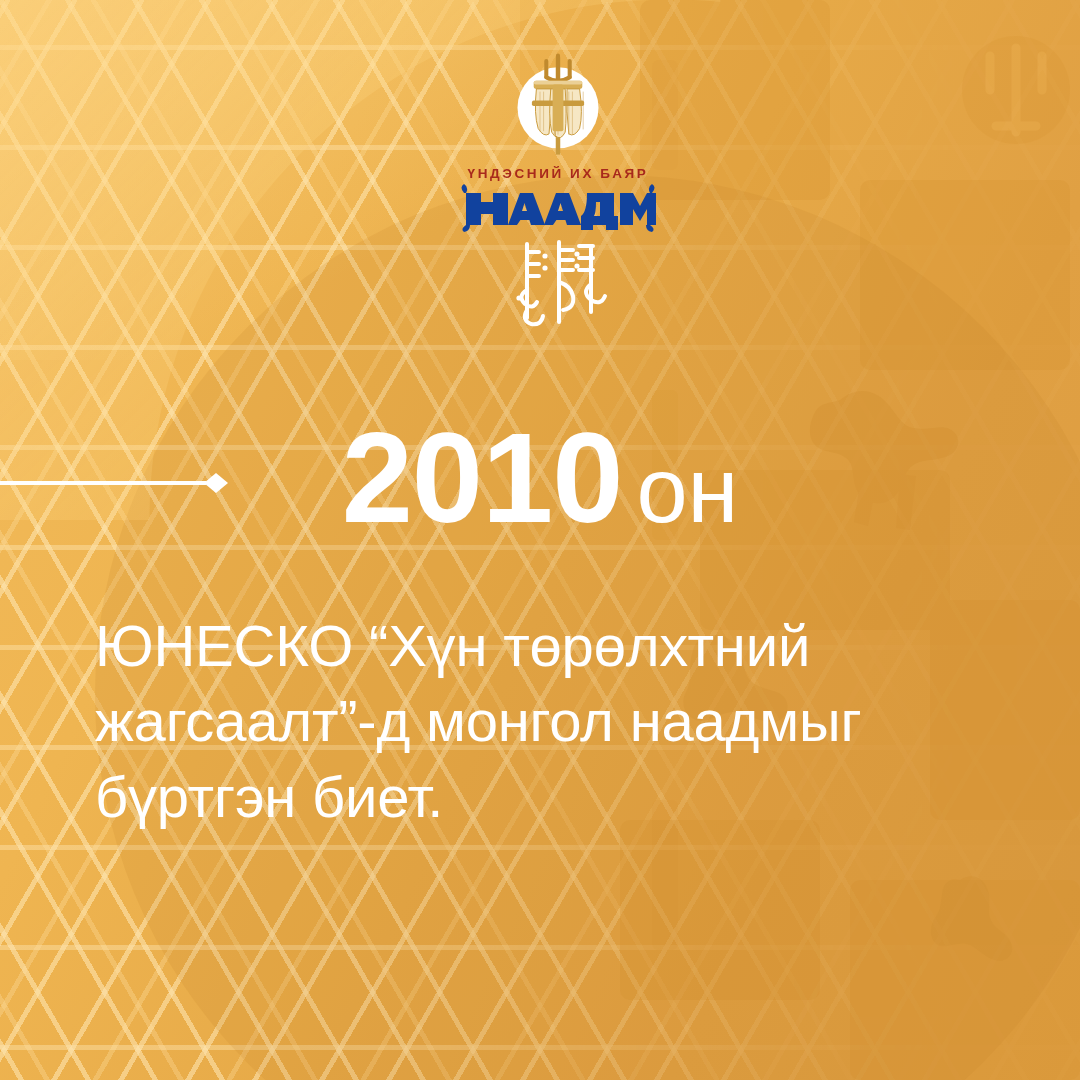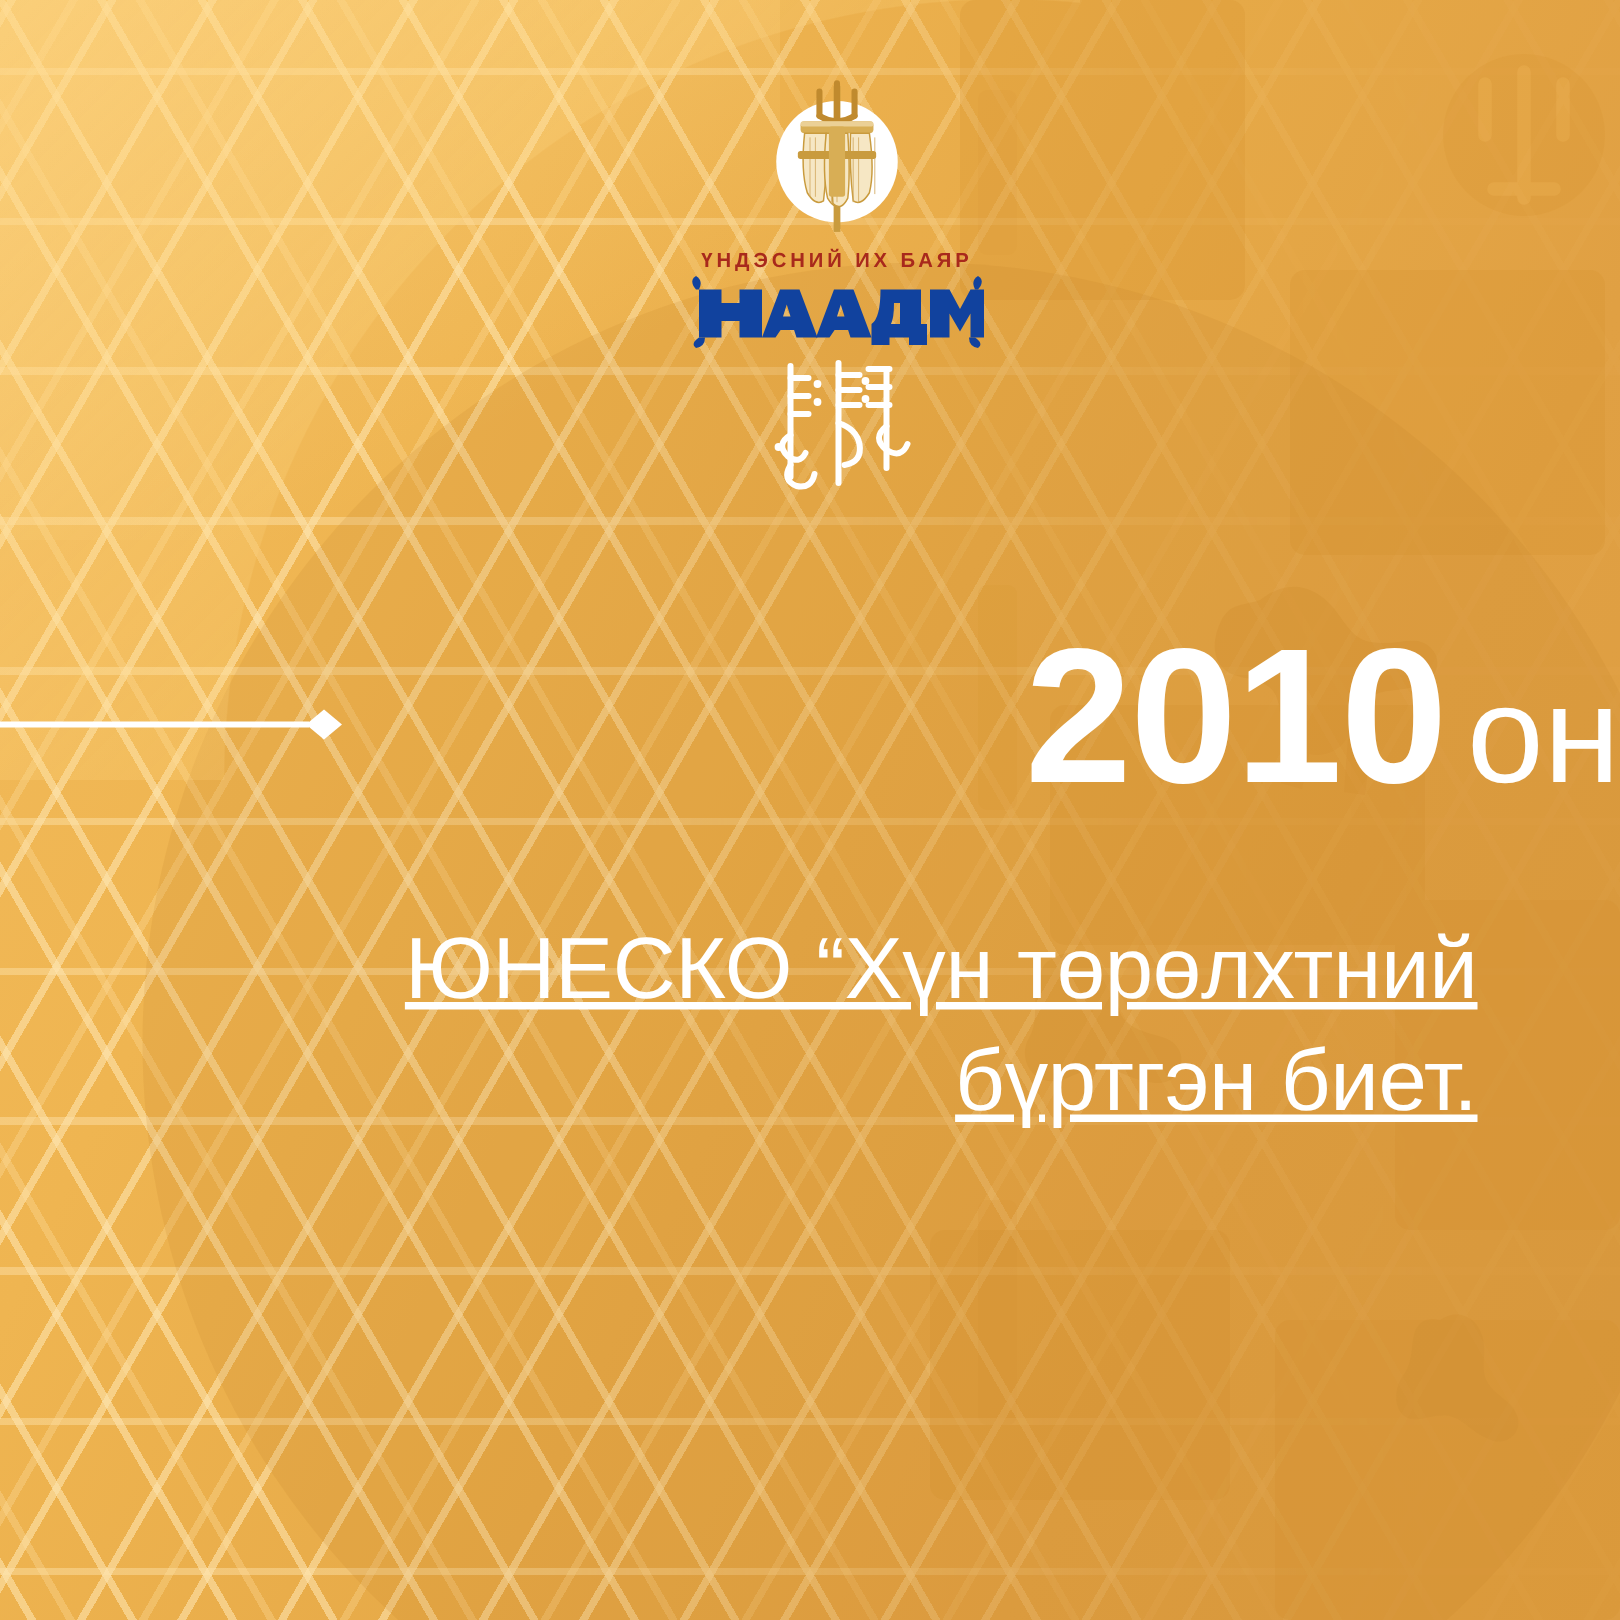--- a/index.html
+++ b/index.html
@@ -106,43 +106,42 @@
   .mongol-script{display:block;margin-top:6px;}
 
   
   .arrow-rule{
     position:absolute;left:0;top:466px;width:235px;height:34px;
   }
 
   
   .year-row{
     position:absolute;left:0;right:0;top:414px;
-    text-align:right;
+    text-align:center;
     color:#FFFFFF;
     line-height:1;
     white-space:nowrap;
   }
   .year-num{
     font-size:128px;font-weight:700;letter-spacing:-1px;
     font-family:"Liberation Sans",sans-serif;
   }
   .year-word{
     font-size:92px;font-weight:400;margin-left:14px;
     font-family:"Liberation Sans",sans-serif;
   }
 
   
   .body-text{
     position:absolute;left:95px;top:608px;width:890px;
-    text-align:right;color:#FFFFFF;
+    text-align:left;color:#FFFFFF;
     font-size:58px;line-height:1.30;font-weight:400;
     font-family:"Liberation Sans",sans-serif;
     letter-spacing:-.2px;
     text-rendering:optimizeLegibility;
-    text-decoration:underline;
   }
   .body-text span{display:block;}
 </style>
 </head>
 <body>
 
 <div id="poster">
 
   <div class="layer base-grad"></div>
 
@@ -266,16 +265,17 @@
     <line x1="0" y1="17" x2="206" y2="17" stroke="#FFFFFF" stroke-width="4"></line>
     <polygon points="216,7 228,17 216,27 204,17" fill="#FFFFFF"></polygon>
   </svg>
 
   <div class="year-row">
     <span class="year-num">2010</span><span class="year-word">он</span>
   </div>
 
   <div class="body-text">
     <span>ЮНЕСКО “Хүн төрөлхтний</span>
+    <span>жагсаалт”-д монгол наадмыг</span>
     <span>бүртгэн биет.</span>
   </div>
 
 </div>
 
 </body></html>

